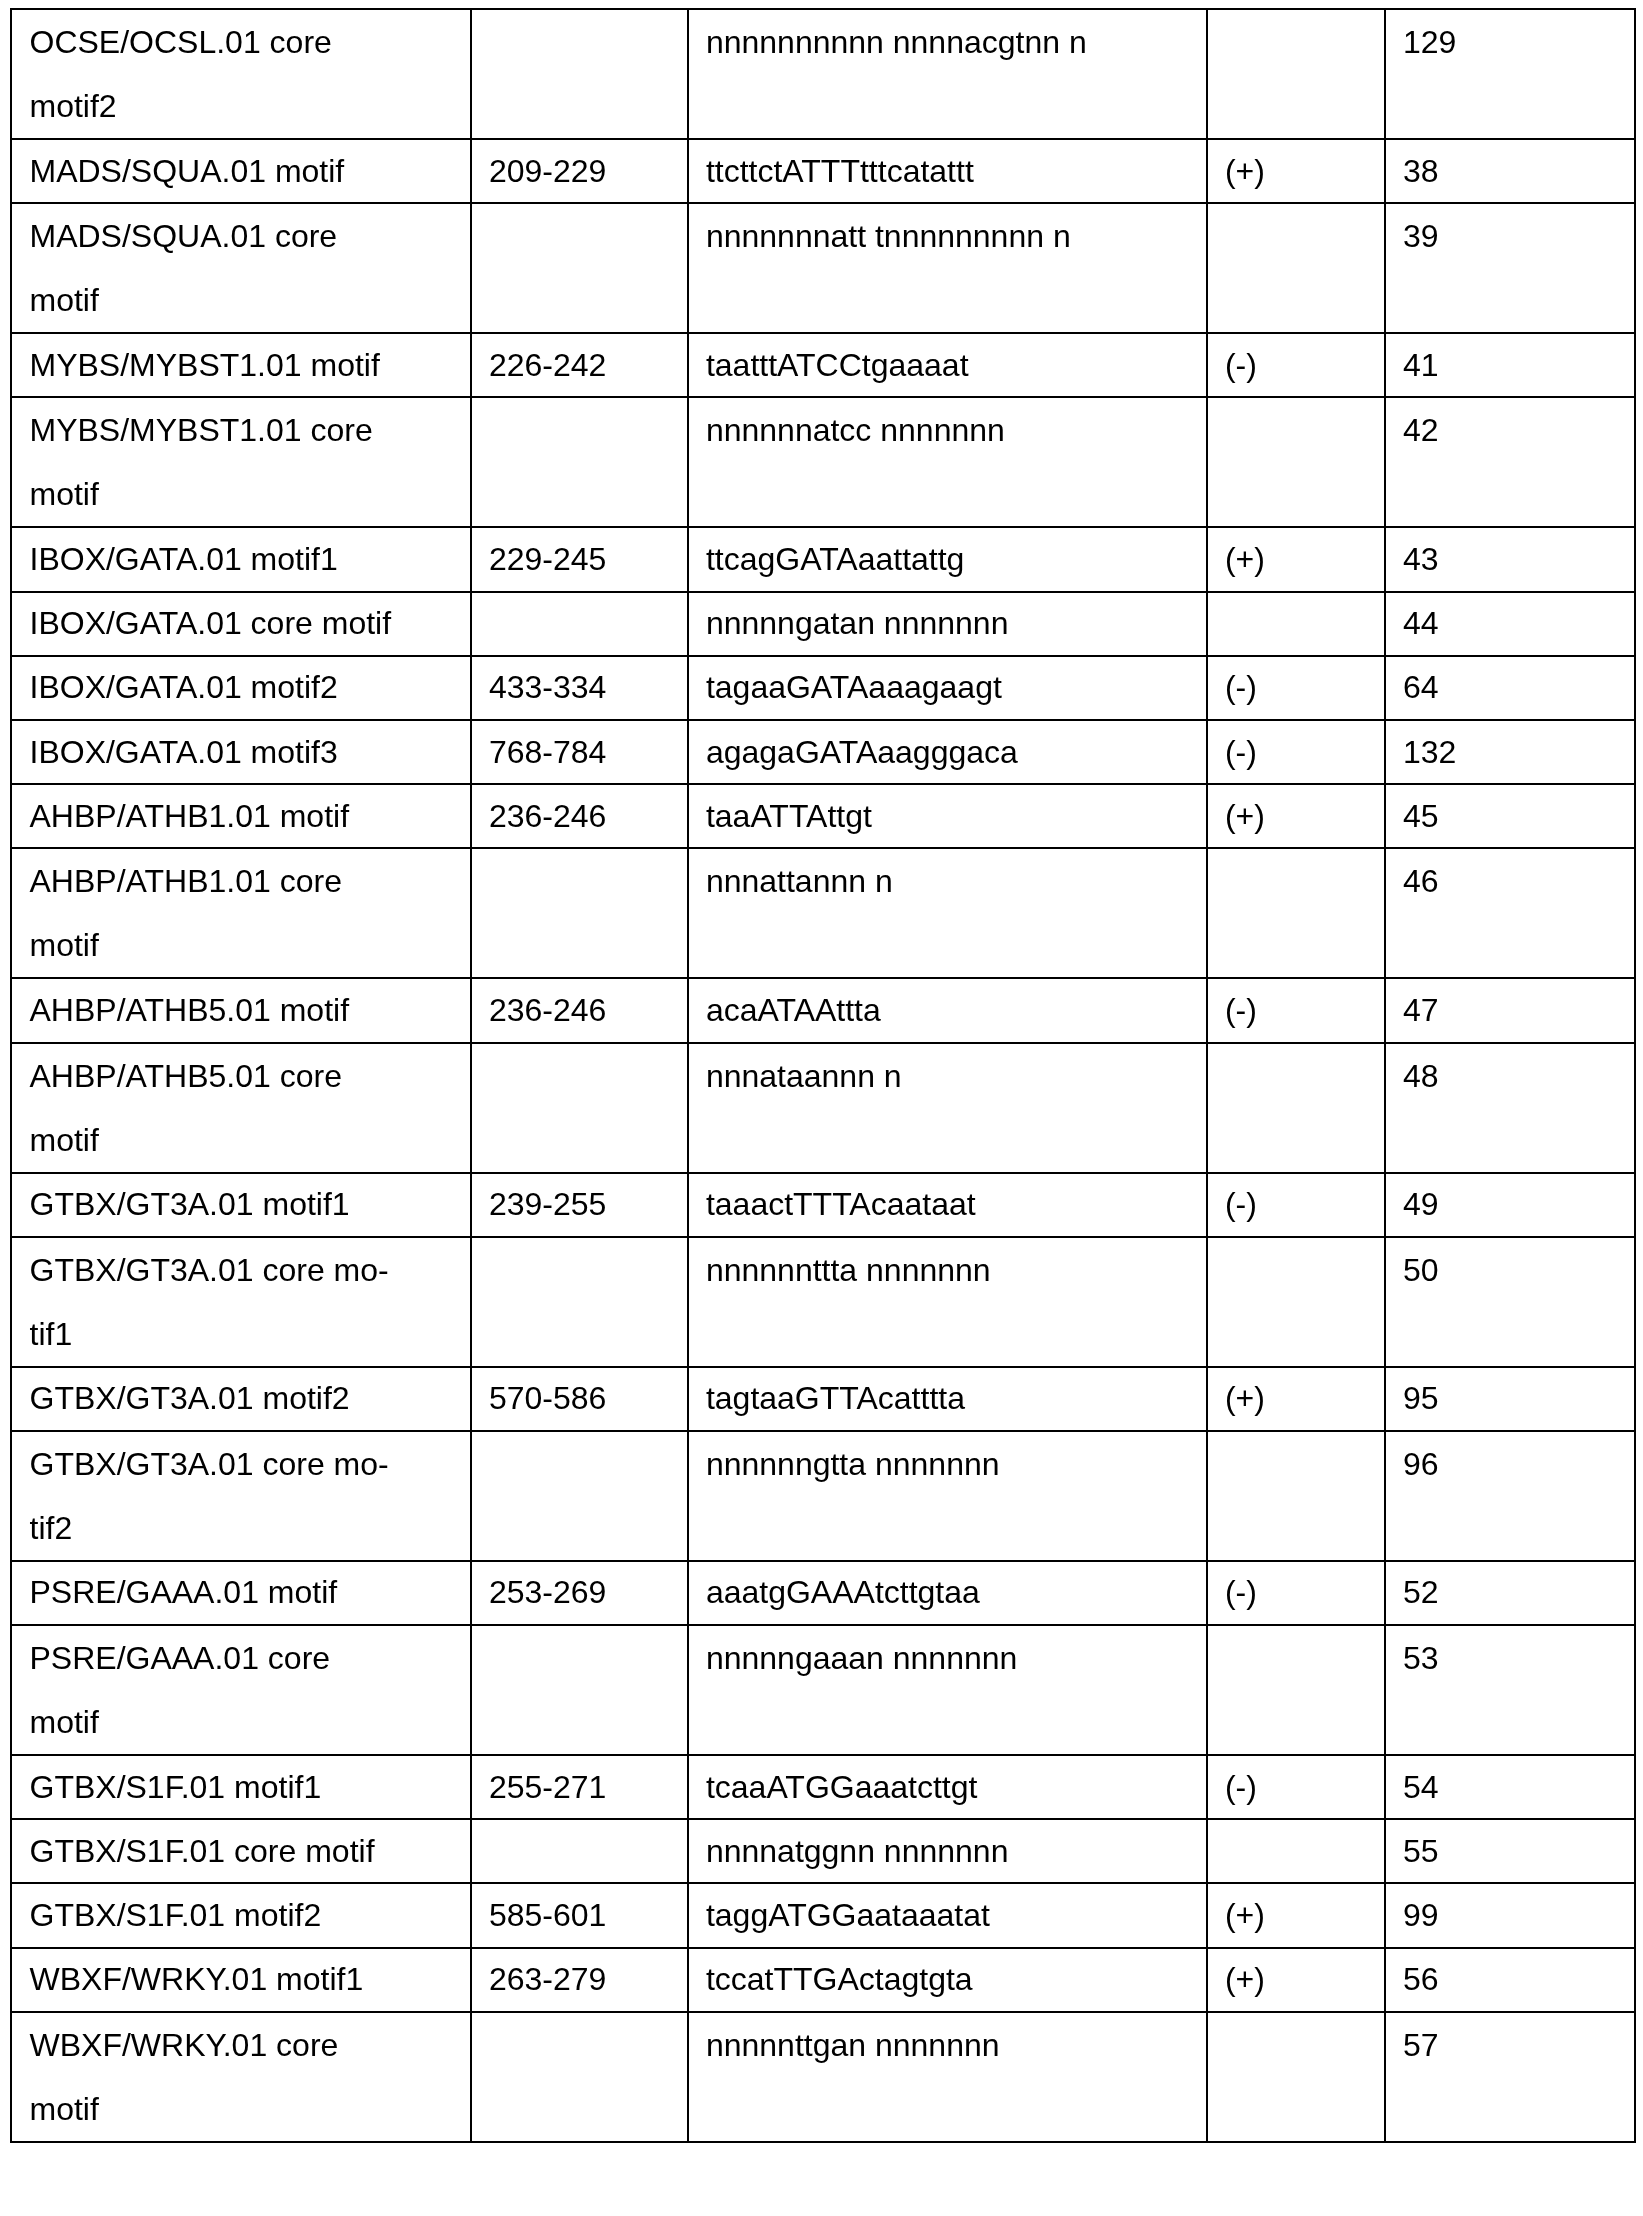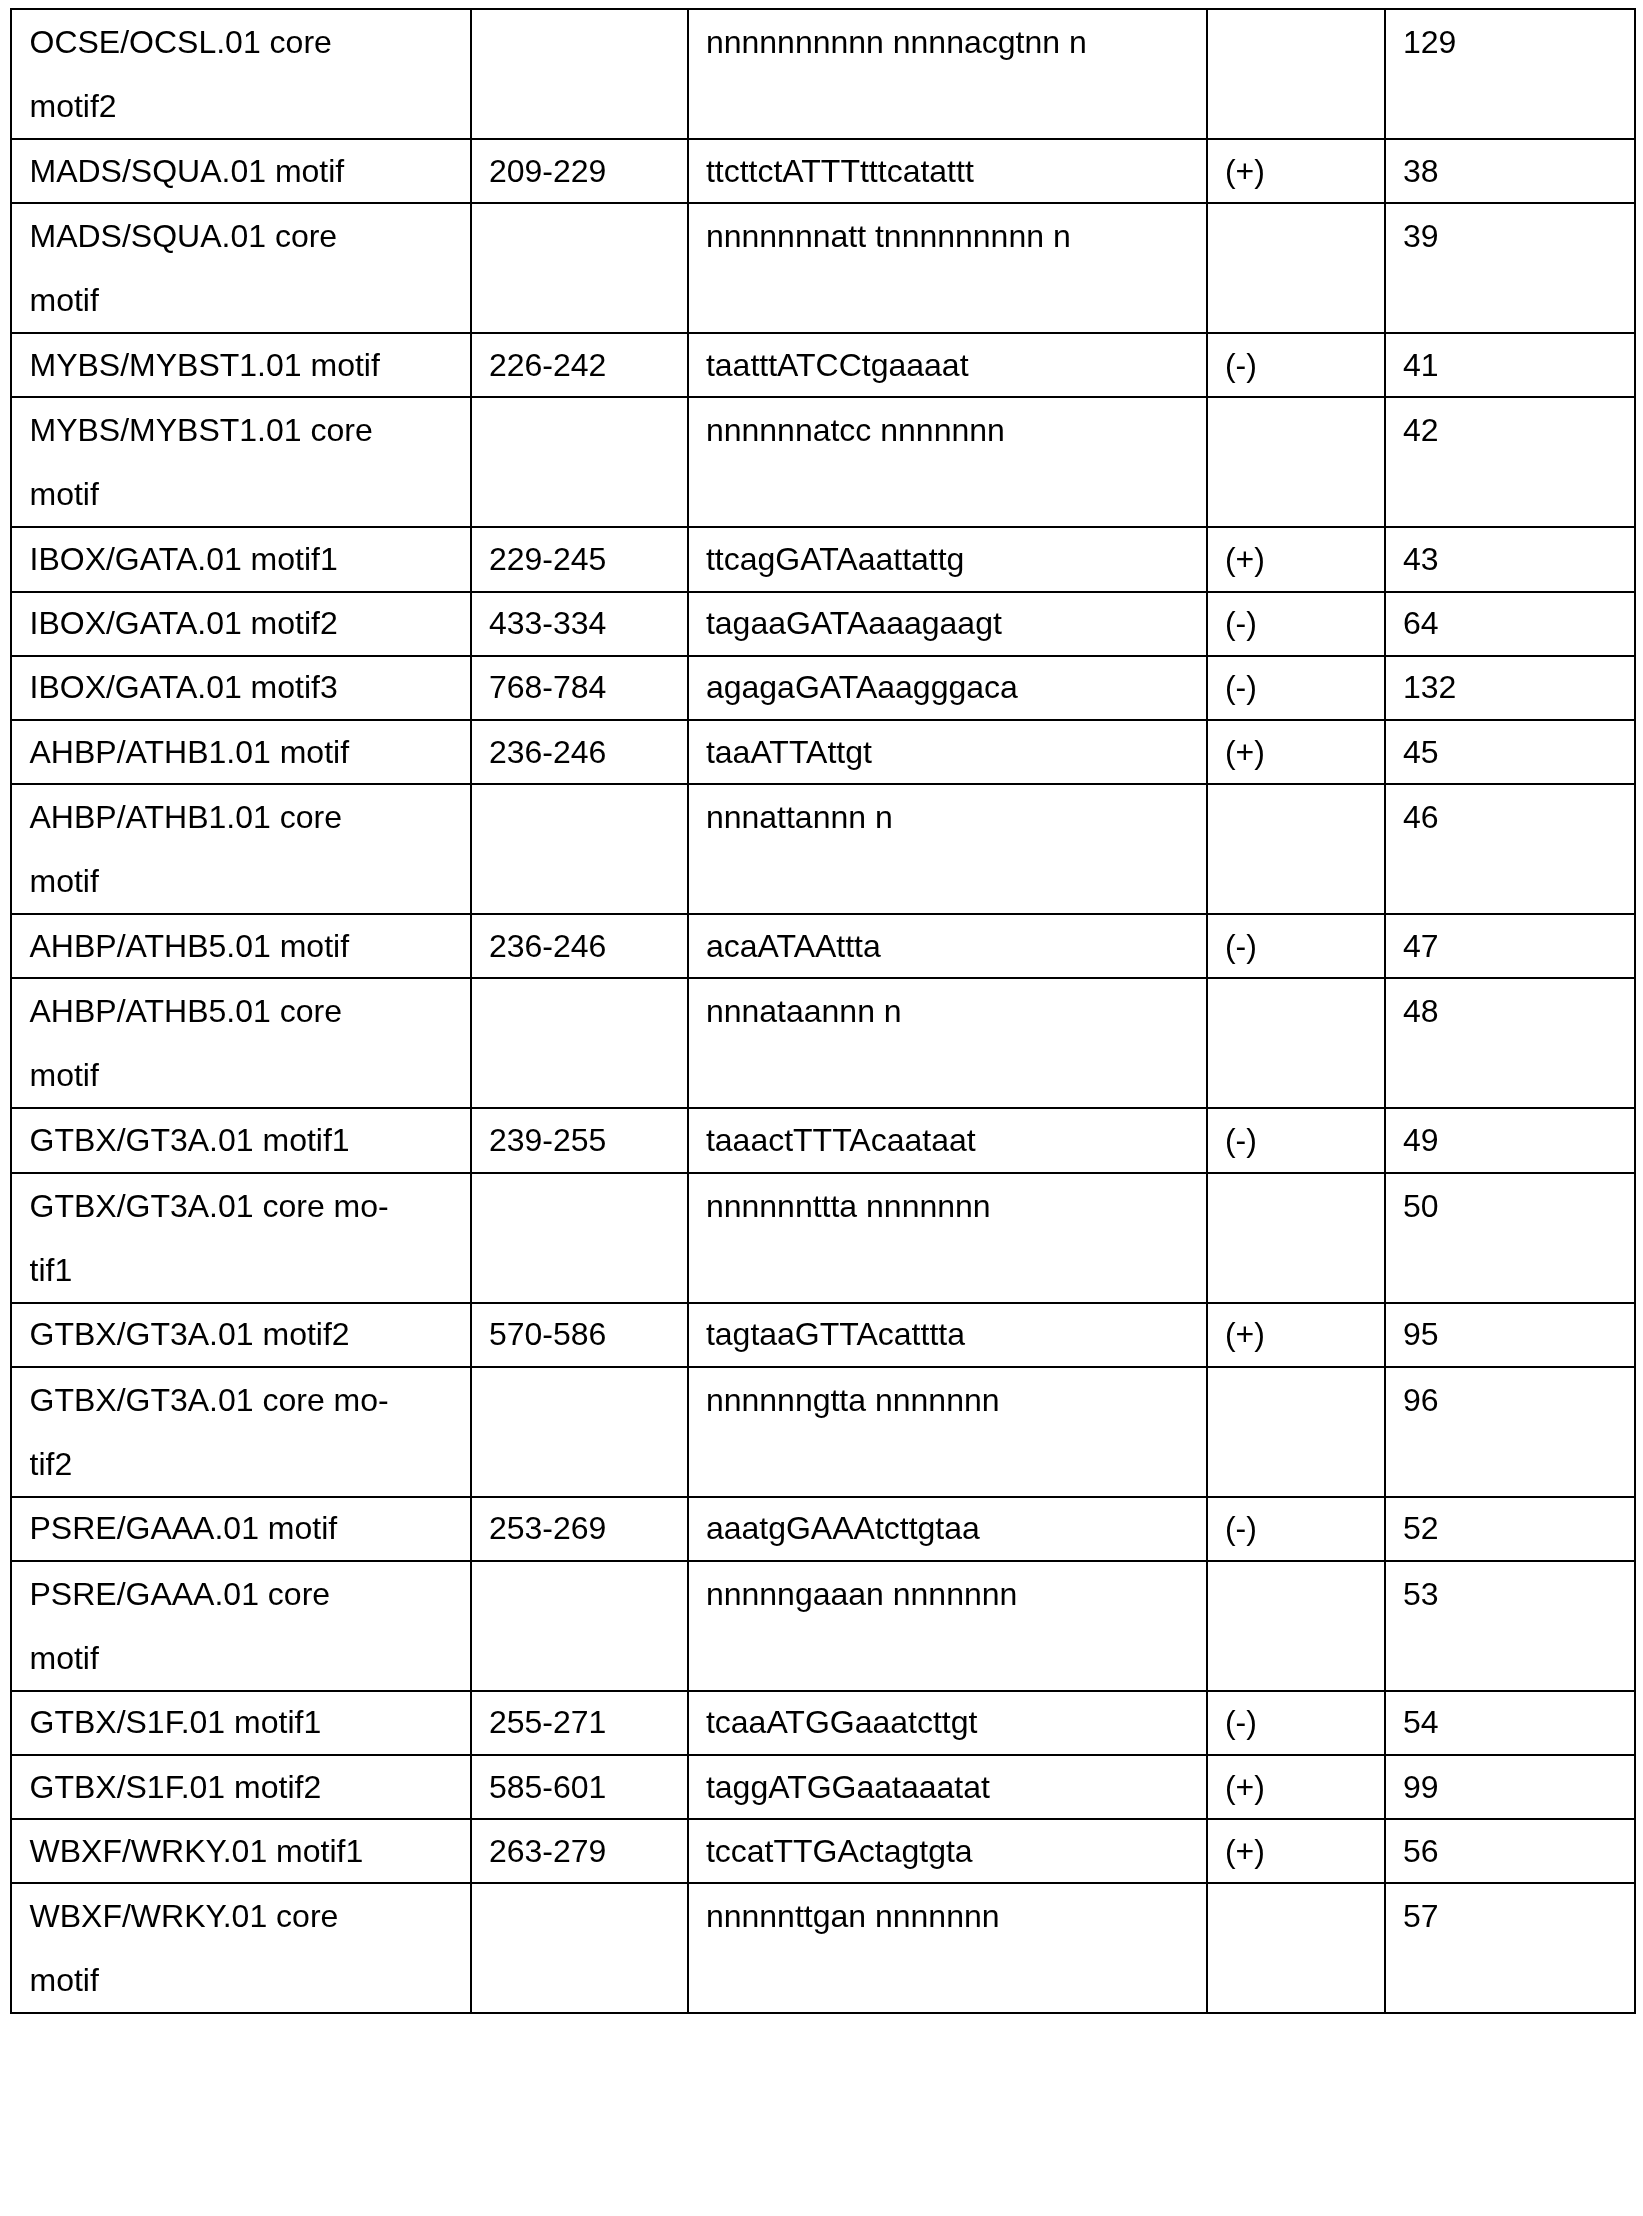--- a/index.html
+++ b/index.html
@@ -83,20 +83,27 @@
           <td class="seqid">42</td>
         </tr>
         <tr class="single">
           <td class="name"><span>IBOX/GATA.01 motif1</span></td>
           <td class="pos">229-245</td>
           <td class="seq">ttcagGATAaattattg</td>
           <td class="strand">(+)</td>
           <td class="seqid">43</td>
         </tr>
         <tr class="single">
+          <td class="name"><span>IBOX/GATA.01 core motif</span></td>
+          <td class="pos"></td>
+          <td class="seq">nnnnngatan nnnnnnn</td>
+          <td class="strand"></td>
+          <td class="seqid">44</td>
+        </tr>
+        <tr class="single">
           <td class="name"><span>IBOX/GATA.01 motif2</span></td>
           <td class="pos">433-334</td>
           <td class="seq">tagaaGATAaaagaagt</td>
           <td class="strand">(-)</td>
           <td class="seqid">64</td>
         </tr>
         <tr class="single">
           <td class="name"><span>IBOX/GATA.01 motif3</span></td>
           <td class="pos">768-784</td>
           <td class="seq">agagaGATAaagggaca</td>
@@ -172,20 +179,27 @@
           <td class="seq">nnnnngaaan nnnnnnn</td>
           <td class="strand"></td>
           <td class="seqid">53</td>
         </tr>
         <tr class="single">
           <td class="name"><span>GTBX/S1F.01 motif1</span></td>
           <td class="pos">255-271</td>
           <td class="seq">tcaaATGGaaatcttgt</td>
           <td class="strand">(-)</td>
           <td class="seqid">54</td>
+        </tr>
+        <tr class="single">
+          <td class="name"><span>GTBX/S1F.01 core motif</span></td>
+          <td class="pos"></td>
+          <td class="seq">nnnnatggnn nnnnnnn</td>
+          <td class="strand"></td>
+          <td class="seqid">55</td>
         </tr>
         <tr class="single">
           <td class="name"><span>GTBX/S1F.01 motif2</span></td>
           <td class="pos">585-601</td>
           <td class="seq">taggATGGaataaatat</td>
           <td class="strand">(+)</td>
           <td class="seqid">99</td>
         </tr>
         <tr class="single">
           <td class="name"><span>WBXF/WRKY.01 motif1</span></td>

